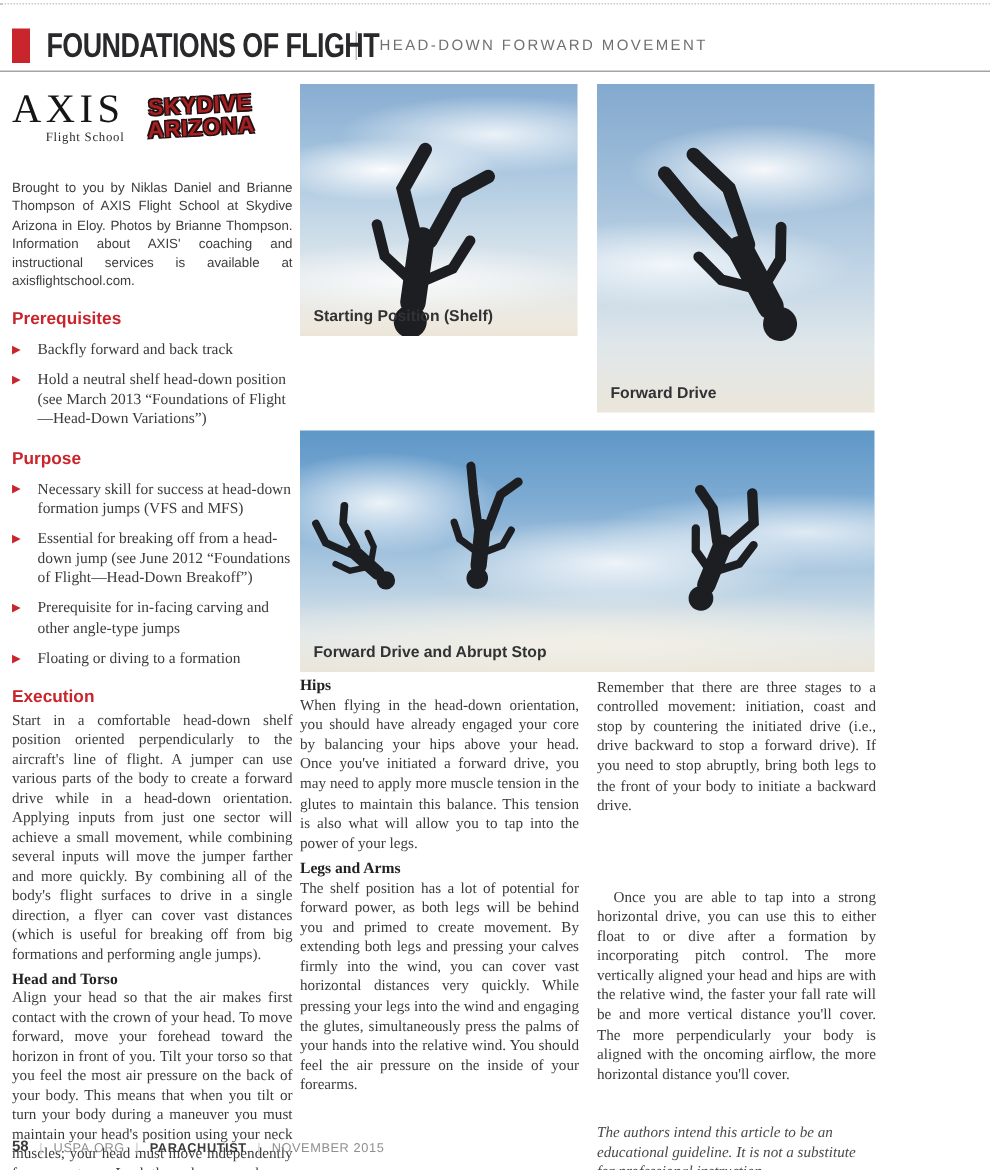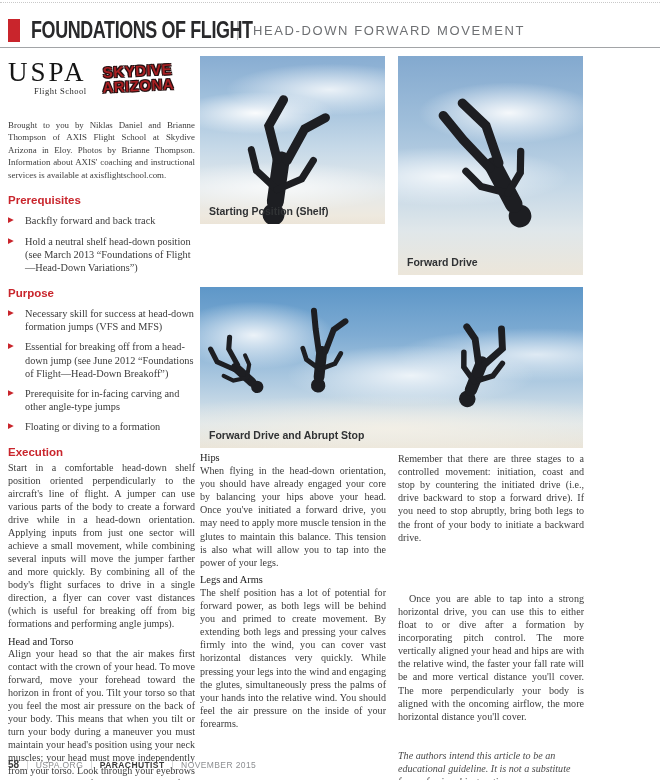--- a/index.html
+++ b/index.html
@@ -15,53 +15,53 @@
   .header { position:absolute; top:15px; left:8px; height:30px; display:flex; align-items:center; }
   .red-square { width:12px; height:23px; background:#c9252c; flex:0 0 auto; }
   .title-wrap { width:196px; margin-left:11px; overflow:visible; }
   .page-title {
     font-family:"Liberation Sans", sans-serif; font-weight:bold; font-size:23px;
     color:#29292b; letter-spacing:-0.5px; white-space:nowrap;
     transform:scaleX(0.78); transform-origin:left center; display:inline-block;
   }
   .header-sep { width:1px; height:19px; background:#b9babc; margin:0 15px 0 10px; }
   .page-subtitle {
-    font-family:"Liberation Sans", sans-serif; font-size:13px; color:#6e7073;
+    font-family:"Liberation Sans", sans-serif; font-size:10px; color:#6e7073;
     letter-spacing:1.6px; white-space:nowrap;
   }
   .header-rule { position:absolute; top:47px; left:0; width:660px; height:1px; background:#a2a4a7; }
 
   
   .sidebar { position:absolute; left:8px; top:57px; width:187px; }
   .logos { display:flex; gap:12px; align-items:flex-start; height:52px; }
   .axis-logo { padding-top:3px; }
   .axis-word { font-family:"Liberation Serif", serif; font-size:27px; line-height:0.9; letter-spacing:3px; color:#151515; }
   .axis-tag { font-family:"Liberation Serif", serif; font-size:8.5px; color:#2a2a2a; text-align:right; margin-top:2px; letter-spacing:0.5px; }
   .sdaz-logo {
     width:78px; height:44px; margin-top:2px; transform:rotate(-3deg);
     font-family:"Liberation Sans", sans-serif; font-weight:bold; text-align:center;
     color:#a81f22; line-height:1.0; padding-top:4px;
   }
   .sdaz-line {
     font-size:15px; letter-spacing:0.5px; display:block;
     text-shadow:-1px -1px 0 #241112, 1px -1px 0 #241112, -1px 1px 0 #241112, 1px 1px 0 #241112;
   }
   .intro {
-    margin-top:10px; font-family:Liberation Serif, serif; font-size:8.9px;
+    margin-top:10px; font-family:Liberation Sans, sans-serif; font-size:8.9px;
     line-height:1.4; color:#3d3d3d; text-align:justify;
   }
   .red-heading {
     font-family:"Liberation Sans", sans-serif; font-weight:bold; font-size:11.5px;
     color:#c9252c; margin:13px 0 8px 0;
   }
   .bullet-list { list-style:none; }
   .bullet-item { position:relative; padding-left:17px; font-size:10.3px; line-height:1.28; margin-bottom:7px; color:#3a3a3a; }
   .bullet-tri { position:absolute; left:0; top:1px; font-size:7.5px; color:#c9252c; }
   .body-para { font-size:10.1px; line-height:1.285; text-align:justify; color:#3b3b3b; }
-  .sub-heading { font-weight:normal; font-size:10.4px; color:#222; margin:5px 0 1px 0; }
+  .sub-heading { font-weight:bold; font-size:10.4px; color:#222; margin:5px 0 1px 0; }
 
   
   .photo { position:absolute; overflow:hidden; }
   .photo-1 { left:200px; top:56px;  width:185px; height:168px; }
   .photo-2 { left:398px; top:56px;  width:185px; height:219px; }
   .photo-3 { left:200px; top:287px; width:383px; height:161px; }
   .sky-a {
     background:
       radial-gradient(60% 18% at 30% 34%, rgba(255,255,255,0.95) 0%, rgba(255,255,255,0) 70%),
       radial-gradient(80% 22% at 70% 20%, rgba(255,255,255,0.8) 0%, rgba(255,255,255,0) 70%),
@@ -118,21 +118,21 @@
       <span class="page-title">FOUNDATIONS OF FLIGHT</span>
     </div>
     <div class="header-sep"></div>
     <span class="page-subtitle">HEAD-DOWN FORWARD MOVEMENT</span>
   </div>
   <div class="header-rule"></div>
 
   <div class="sidebar">
     <div class="logos">
       <div class="axis-logo">
-        <div class="axis-word">USPA</div>
+        <div class="axis-word">AXIS</div>
         <div class="axis-tag">Flight School</div>
       </div>
       <div class="sdaz-logo">
         <span class="sdaz-line">SKYDIVE</span>
         <span class="sdaz-line">ARIZONA</span>
       </div>
     </div>
 
     <p class="intro">Brought to you by Niklas Daniel and Brianne Thompson of AXIS Flight School at Skydive Arizona in Eloy. Photos by Brianne Thompson. Information about AXIS' coaching and instructional services is available at axisflightschool.com.</p>
 

